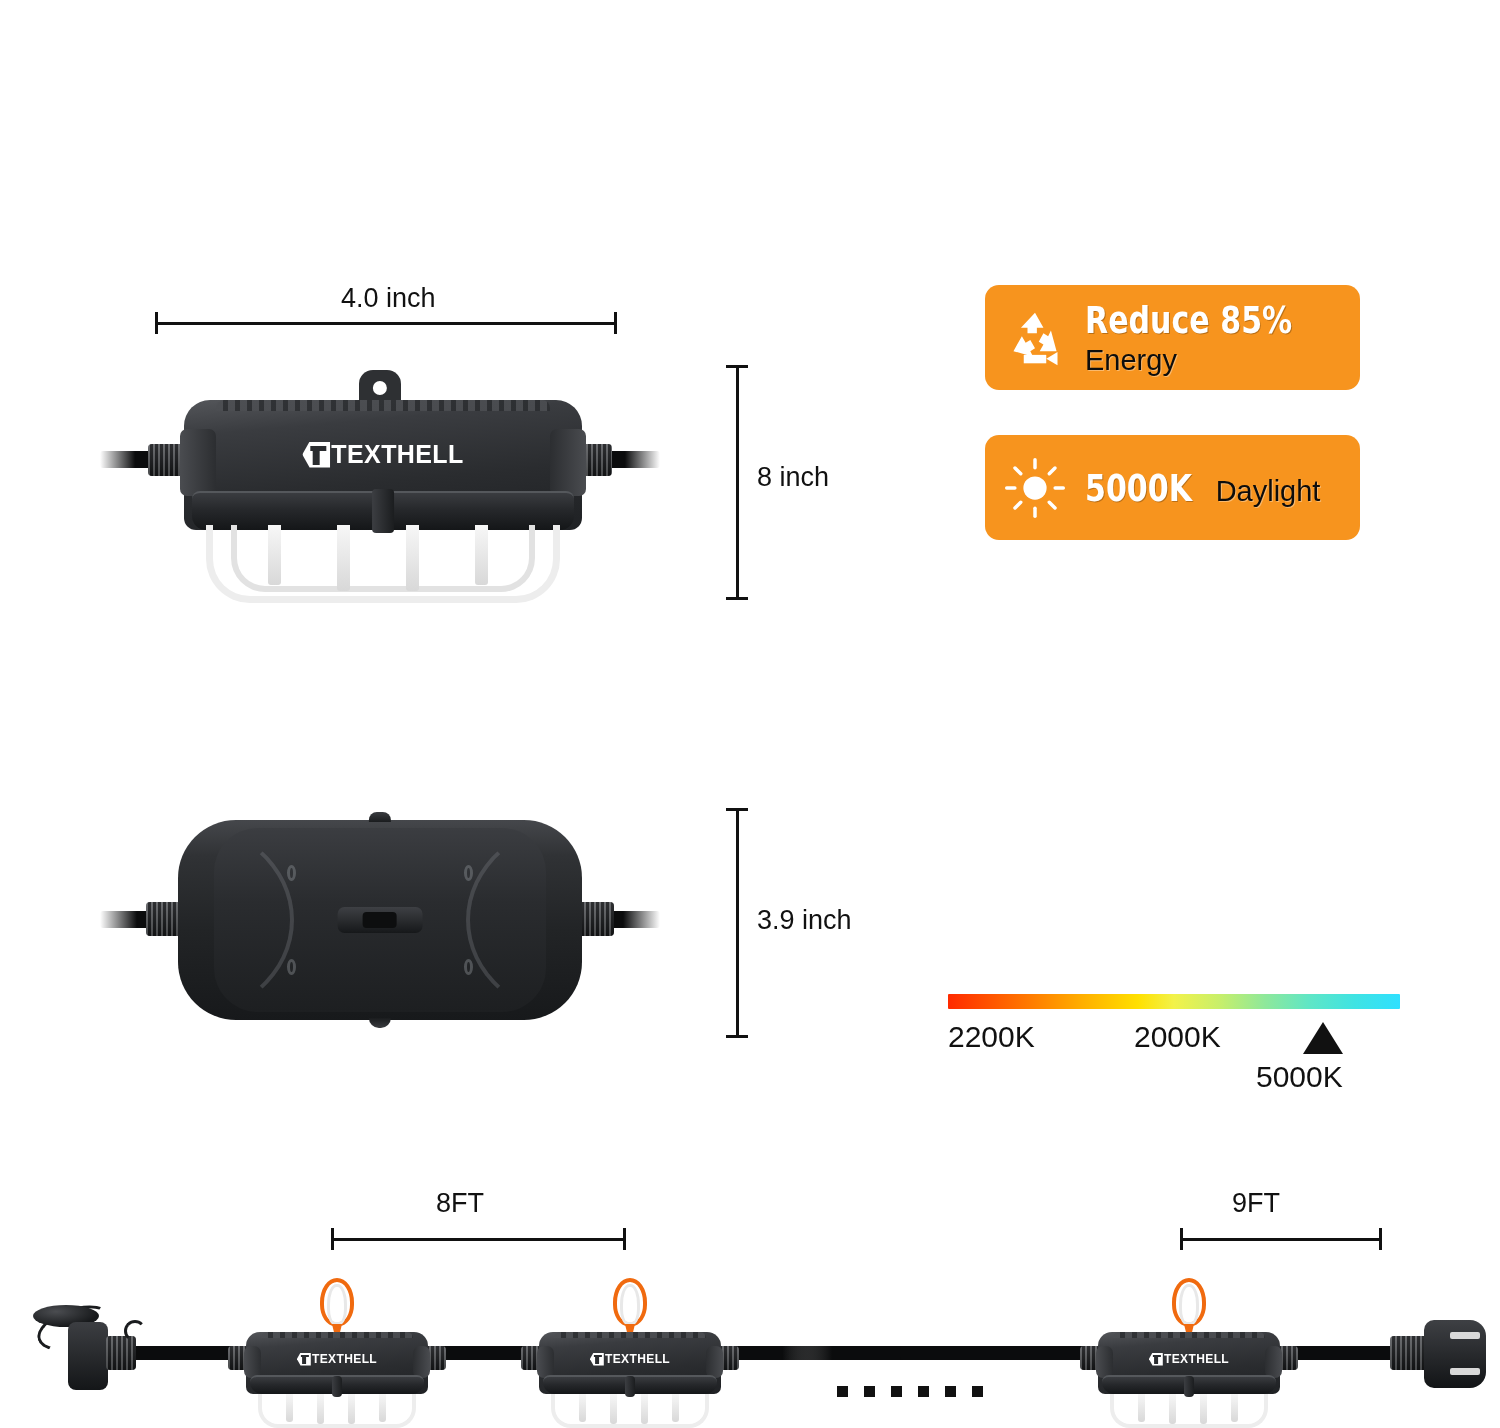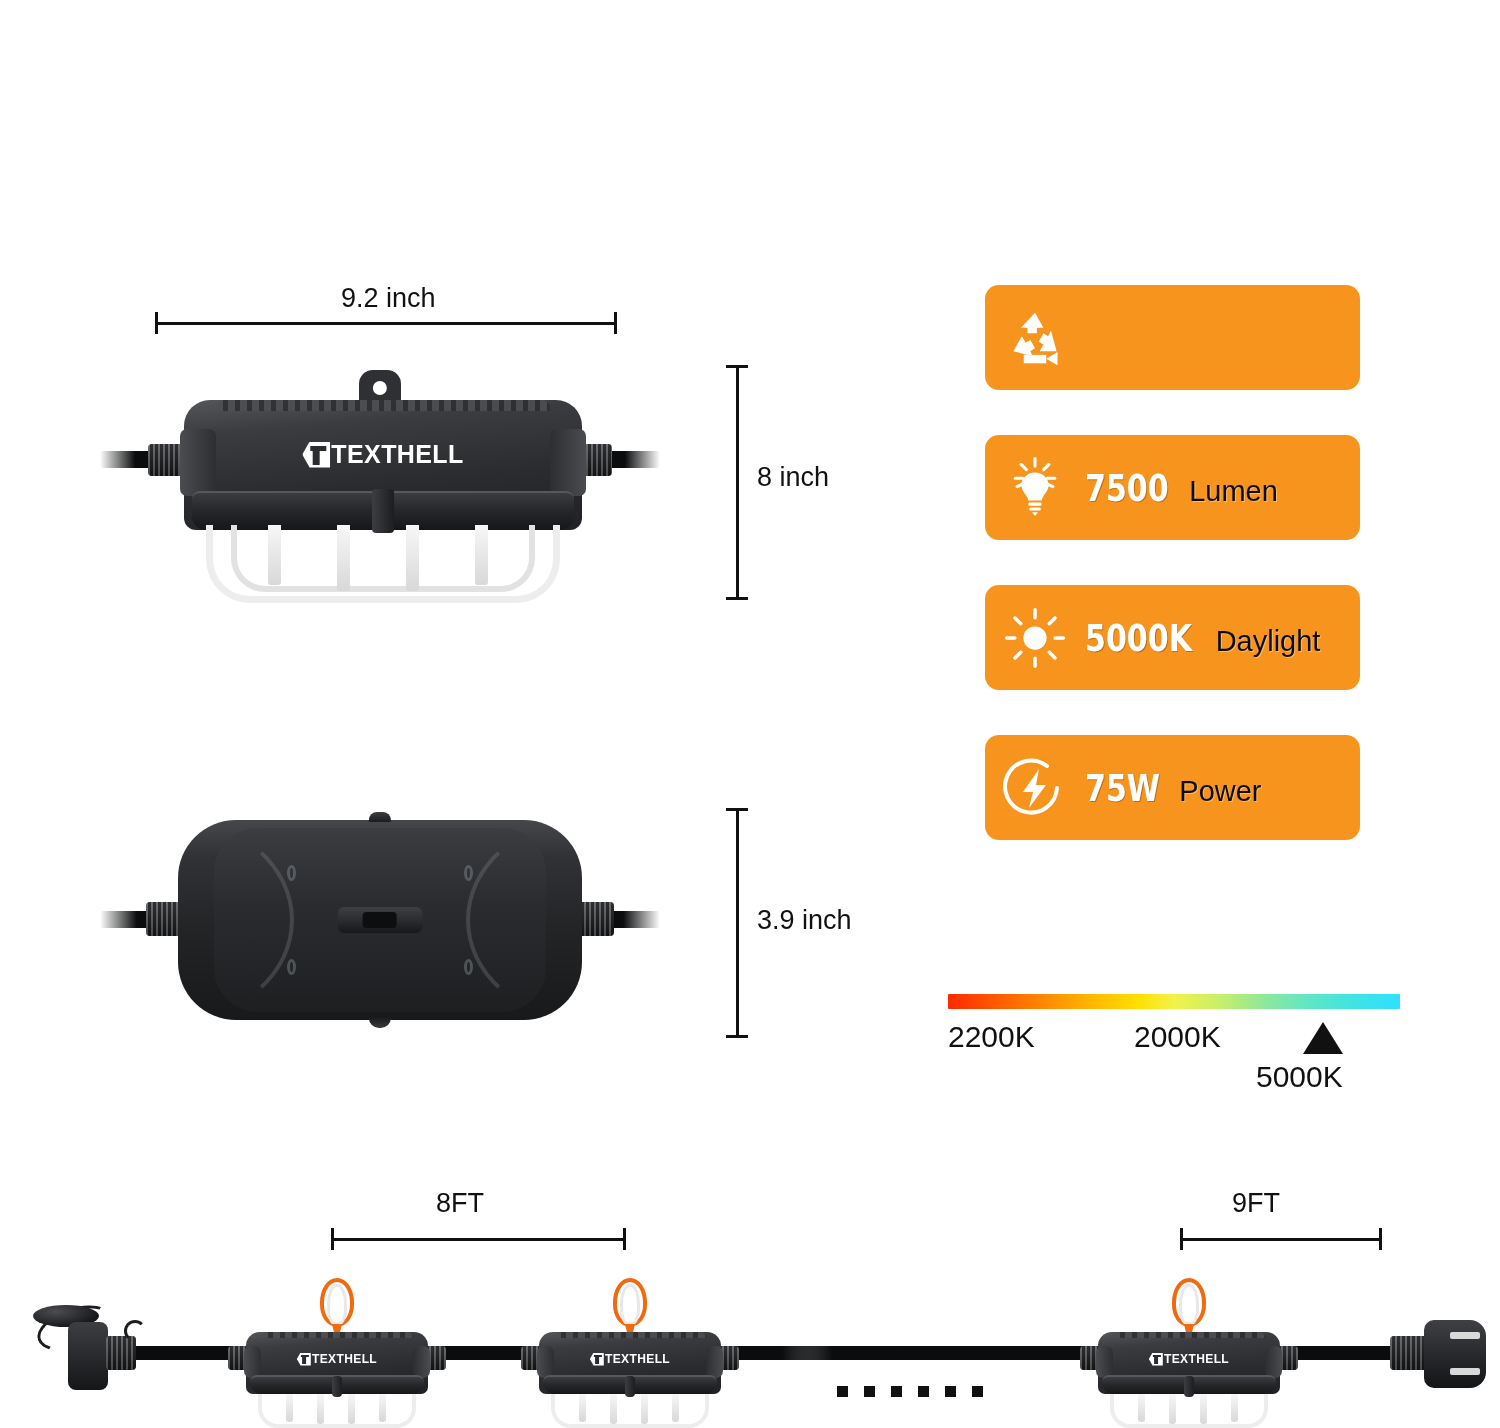--- a/index.html
+++ b/index.html
@@ -349,21 +349,21 @@
 
   .dots { position: absolute; display: flex; gap: 16px; }
   .dots i { display: block; width: 11px; height: 11px; background: #111; }
 </style>
 </head>
 <body>
 
 <div class="page">
 
 
-  <div class="dim-label" style="left:341px; top:283px;">9.2 inch</div>
+  <div class="dim-label" style="left:341px; top:283px;">4.0 inch</div>
   <div class="dim-h" style="left:155px; top:312px; width:462px;">
     <div class="tick-l"></div>
     <div class="line"></div>
     <div class="tick-r"></div>
   </div>
 
   <div class="dim-v" style="left:726px; top:365px; height:235px;">
     <div class="tick-t"></div>
     <div class="line"></div>
     <div class="tick-b"></div>
@@ -454,45 +454,26 @@
         <svg width="62" height="60" viewBox="0 0 64 64" aria-hidden="true">
           <g fill="#ffffff">
             <path d="M32 5 L41 21 L34 21 L34 27 L24 27 L24 21 L17 21 Z" transform="rotate(0 32 28)"></path>
             <path d="M9 46 L18 30 L22 37 L27 34 L32 43 L27 46 L30 52 Z"></path>
             <path d="M55 46 L37 46 L41 39 L36 36 L41 27 L46 30 L49 24 Z"></path>
             <path d="M20 50 L44 50 L44 59 L20 59 Z"></path>
             <path d="M44 54 L56 47 L56 61 Z"></path>
           </g>
         </svg>
       </div>
-    </div>
-
-    <div class="badge">
-      <div class="badge-icon">
-        <svg width="62" height="62" viewBox="0 0 64 64" aria-hidden="true">
-          <g fill="#ffffff">
-            <path d="M32 16c-8 0-14 6-14 13 0 5 3 8 5 11 1 2 2 3 2 5h14c0-2 1-3 2-5 2-3 5-6 5-11 0-7-6-13-14-13z"></path>
-            <rect x="25" y="47" width="14" height="3.2" rx="1.6"></rect>
-            <rect x="26" y="52" width="12" height="3.2" rx="1.6"></rect>
-            <path d="M29 57h6l-3 4z"></path>
-            <rect x="30.4" y="0" width="3.2" height="11" rx="1.6"></rect>
-            <rect x="30.4" y="0" width="3.2" height="11" rx="1.6" transform="rotate(45 32 22)"></rect>
-            <rect x="30.4" y="0" width="3.2" height="11" rx="1.6" transform="rotate(-45 32 22)"></rect>
-            <rect x="30.4" y="0" width="3.2" height="11" rx="1.6" transform="rotate(90 32 22)"></rect>
-            <rect x="30.4" y="0" width="3.2" height="11" rx="1.6" transform="rotate(-90 32 22)"></rect>
-            <rect x="30.4" y="0" width="3.2" height="11" rx="1.6" transform="rotate(115 32 22)"></rect>
-            <rect x="30.4" y="0" width="3.2" height="11" rx="1.6" transform="rotate(-115 32 22)"></rect>
-          </g>
-        </svg>
-      </div>
-      <div class="badge-text">
-        <span class="badge-val">7500</span>
-        <span class="badge-unit">Lumen</span>
-      </div>
-    </div>
+      <div class="stack-wrap">
+        <span class="badge-val">Reduce 85%</span>
+        <span class="badge-unit">Energy</span>
+      </div>
+    </div>
+
 
     <div class="badge">
       <div class="badge-icon">
         <svg width="62" height="62" viewBox="0 0 64 64" aria-hidden="true">
           <g fill="#ffffff">
             <circle cx="32" cy="32" r="12"></circle>
             <g>
               <rect x="30.2" y="1" width="3.6" height="12" rx="1.8"></rect>
               <rect x="30.2" y="51" width="3.6" height="12" rx="1.8"></rect>
               <rect x="30.2" y="1" width="3.6" height="12" rx="1.8" transform="rotate(45 32 32)"></rect>
@@ -504,32 +485,20 @@
             </g>
           </g>
         </svg>
       </div>
       <div class="badge-text">
         <span class="badge-val">5000K</span>
         <span class="badge-unit">Daylight</span>
       </div>
     </div>
 
-    <div class="badge">
-      <div class="badge-icon">
-        <svg width="64" height="64" viewBox="0 0 64 64" aria-hidden="true">
-          <path d="M44 10 A26 26 0 1 0 54 32" fill="none" stroke="#ffffff" stroke-width="4" stroke-linecap="round"></path>
-          <path d="M36 13 L20 36 L30 36 L26 52 L43 29 L33 29 Z" fill="#ffffff"></path>
-        </svg>
-      </div>
-      <div class="badge-text">
-        <span class="badge-val">75W</span>
-        <span class="badge-unit">Power</span>
-      </div>
-    </div>
   </div>
 
   <div class="cct">
     <div class="cct-bar"></div>
     <div class="cct-lab" style="left:0px; top:26px;">2200K</div>
     <div class="cct-lab" style="left:186px; top:26px;">2000K</div>
     <div class="cct-marker" style="left:355px; top:28px;"></div>
     <div class="cct-lab" style="left:308px; top:66px;">5000K</div>
   </div>
 

